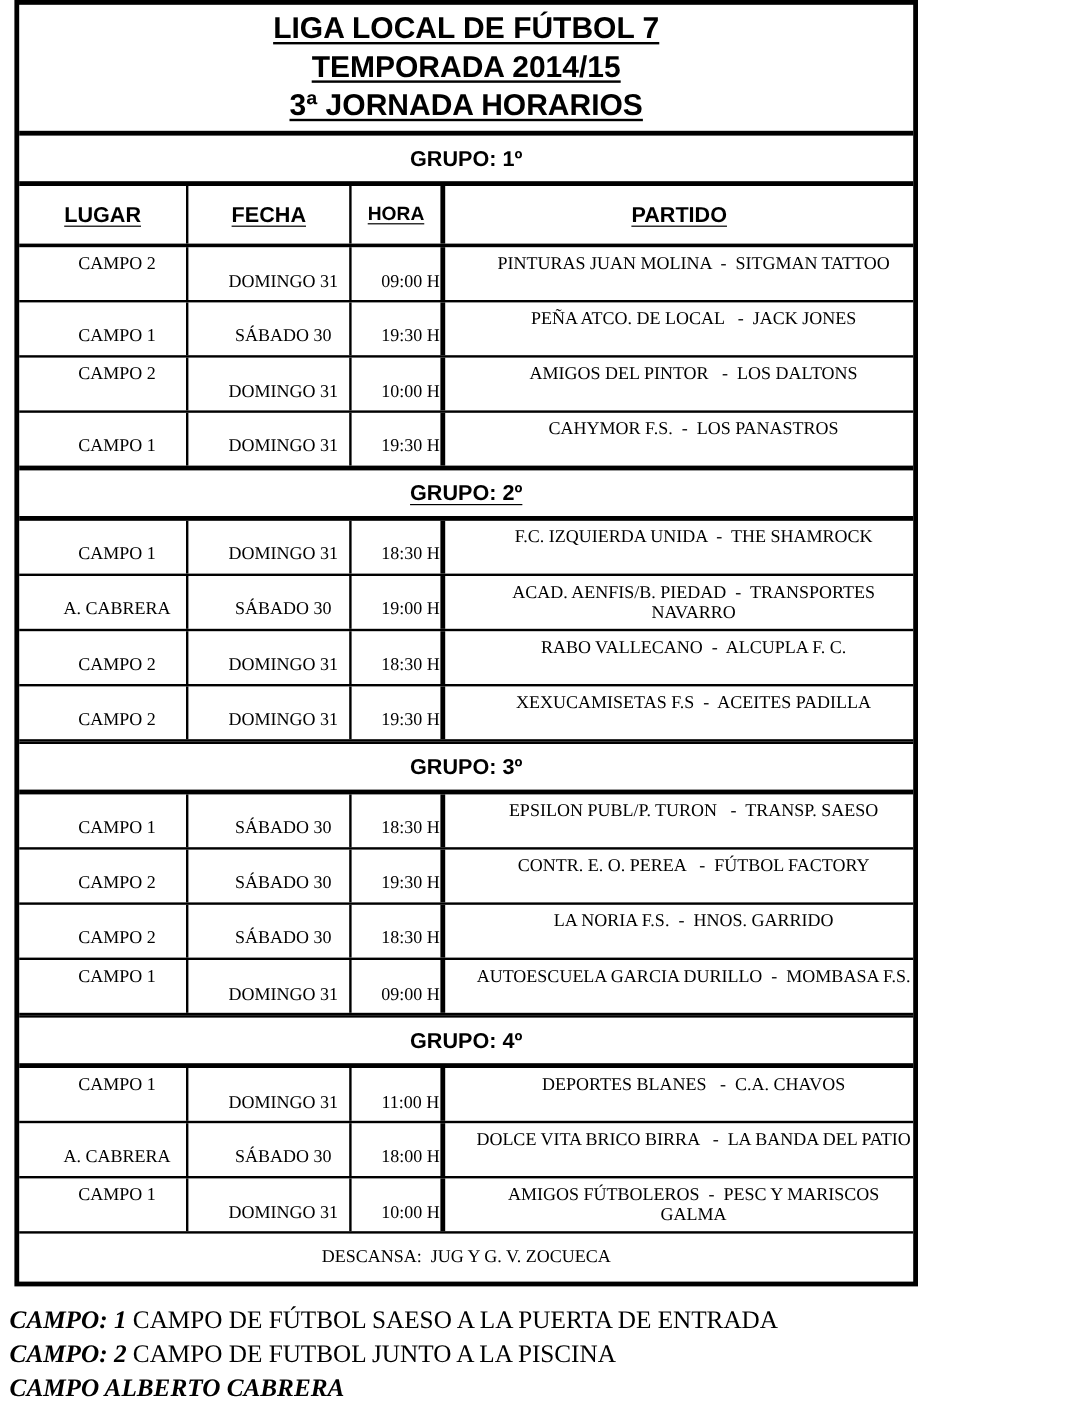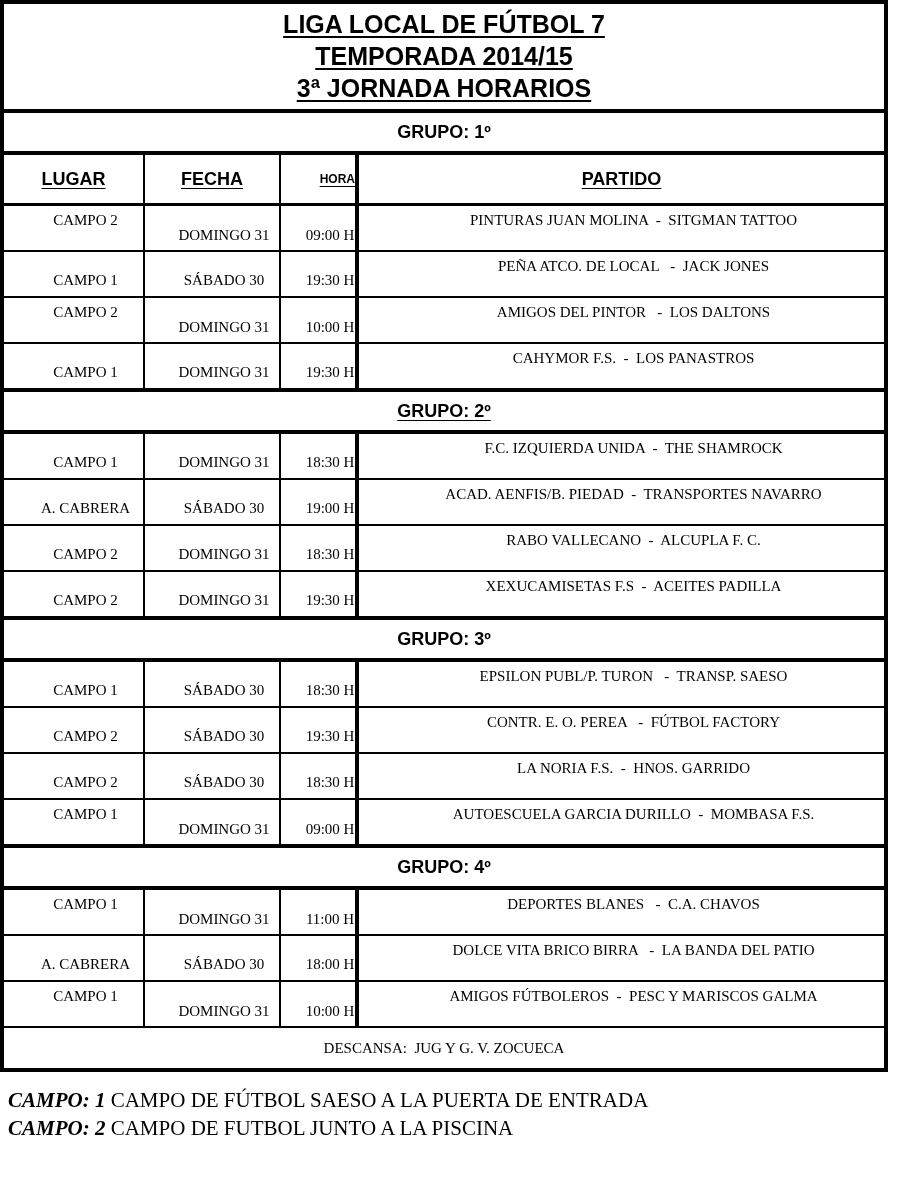--- a/index.html
+++ b/index.html
@@ -1,38 +1,38 @@
 <!DOCTYPE html>
 <html><head>
 <meta charset="utf-8">
 <style>
   html,body{margin:0;padding:0;background:#ffffff;}
   body{width:901px;color:#000;}
-  .doc{box-sizing:border-box;width:888px;border:4px solid #000;background:#fff;}
+  .doc{box-sizing:border-box;width:753px;border:4px solid #000;background:#fff;margin-left:12px;}
 
   
   .title-block{height:105px;border-bottom:4px solid #000;display:flex;flex-direction:column;
     align-items:center;justify-content:center;gap:3px;
     font-family:"Liberation Sans",sans-serif;font-weight:bold;font-size:25px;}
   .title-line{text-decoration:underline;text-underline-offset:3px;}
 
   
   .band{height:38px;border-bottom:4px solid #000;display:flex;align-items:center;justify-content:center;
     font-family:"Liberation Sans",sans-serif;font-weight:bold;font-size:18px;}
   .band.bt{border-top:2px solid #000;}
   .band .u{text-decoration:underline;text-underline-offset:3px;}
 
   
   .hdr-row{display:grid;grid-template-columns:141px 136px 78px 1fr;height:48px;border-bottom:3px solid #000;
     font-family:"Liberation Sans",sans-serif;font-weight:bold;}
   .hdr-row .hc{display:flex;align-items:center;justify-content:center;font-size:18px;}
   .hdr-row .hc span{text-decoration:underline;text-underline-offset:3px;}
   .hdr-row .hc.b2{border-right:2px solid #000;}
   .hdr-row .hc.b4{border-right:4px solid #000;}
-  .hdr-row .hc.hora{font-size:12px;justify-content:flex-end;}
+  .hdr-row .hc.hora{font-size:16px;}
 
   
   .row{display:grid;grid-template-columns:141px 136px 78px 1fr;height:44px;border-bottom:2px solid #000;
     font-family:"Liberation Serif",serif;font-size:15px;}
   .row .cell{display:flex;flex-direction:column;align-items:center;overflow:hidden;padding-left:24px;}
   .row .cell.b2{border-right:2px solid #000;}
   .row .cell.b4{border-right:4px solid #000;}
   .row .cell.partido-c{justify-content:flex-start;padding-top:6px;white-space:pre-wrap;text-align:center;}
   .row.base .lugar-c,.row.base .fecha-c,.row.base .hora-c{justify-content:flex-end;padding-bottom:7px;}
   .row.split .lugar-c{justify-content:flex-start;padding-top:6px;}
@@ -263,13 +263,14 @@
         </div>
         <div class="cell partido-c">AMIGOS FÚTBOLEROS  -  PESC Y MARISCOS GALMA</div>
       </div>
       <div class="descansa">DESCANSA:  JUG Y G. V. ZOCUECA</div>
     </div>
 </div>
 
 <div class="footer" id="footer">
     <div class="line"><span class="lbl">CAMPO: 1</span><span class="txt"> CAMPO DE FÚTBOL SAESO A LA PUERTA DE ENTRADA</span></div>
     <div class="line"><span class="lbl">CAMPO: 2</span><span class="txt"> CAMPO DE FUTBOL JUNTO A LA PISCINA</span></div>
+    <div class="line"><span class="lbl">CAMPO ALBERTO CABRERA</span><span class="txt"></span></div>
   </div>
 
 </body></html>

